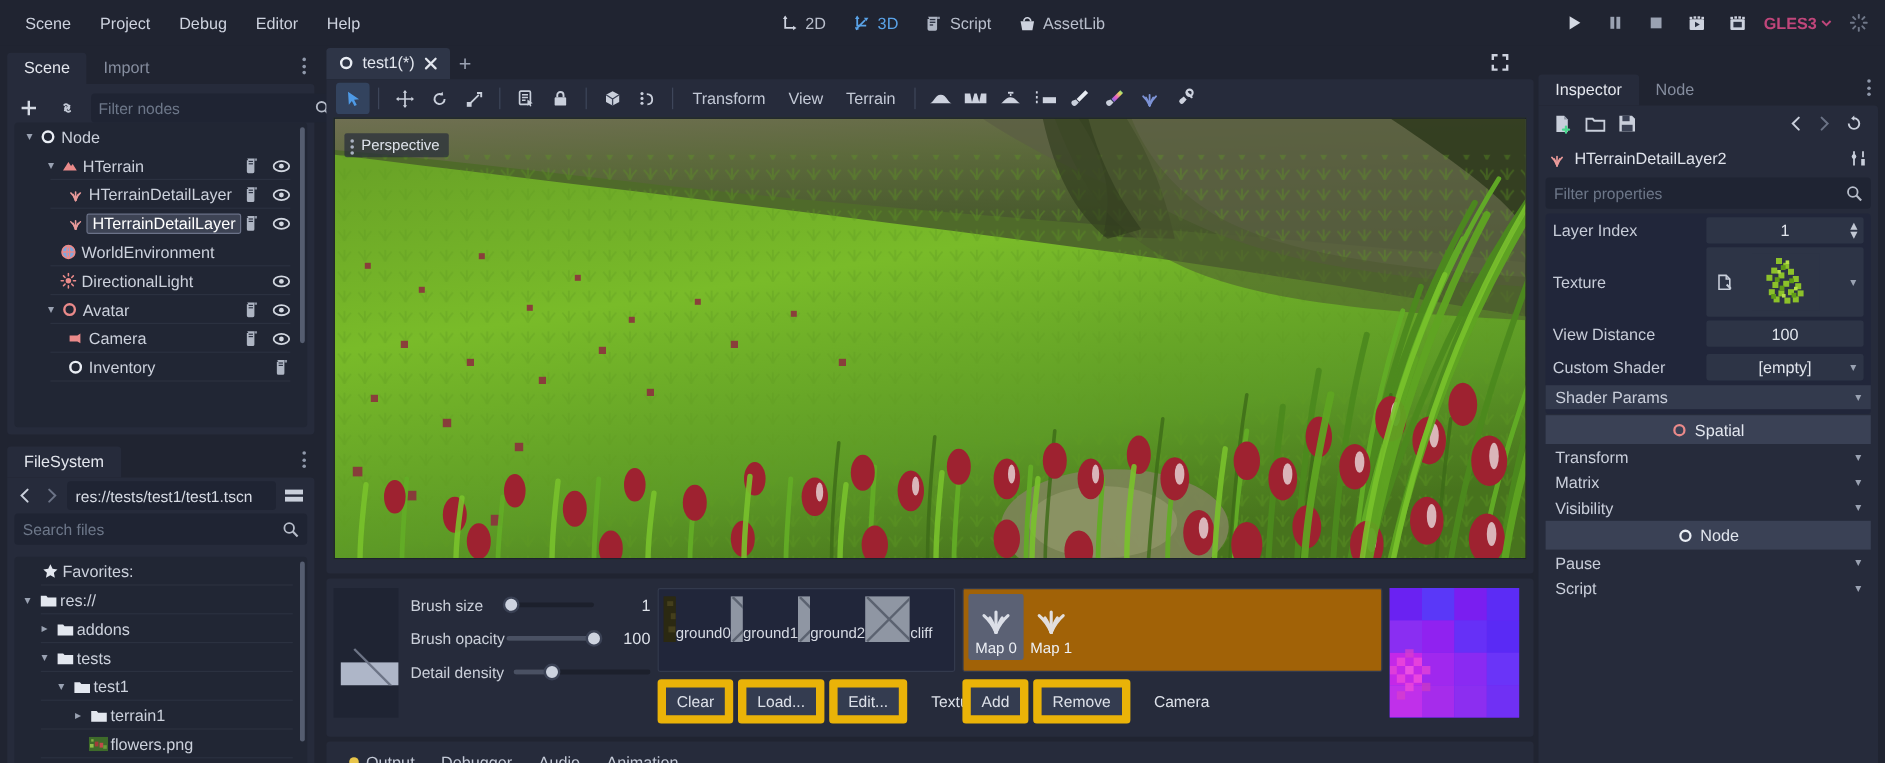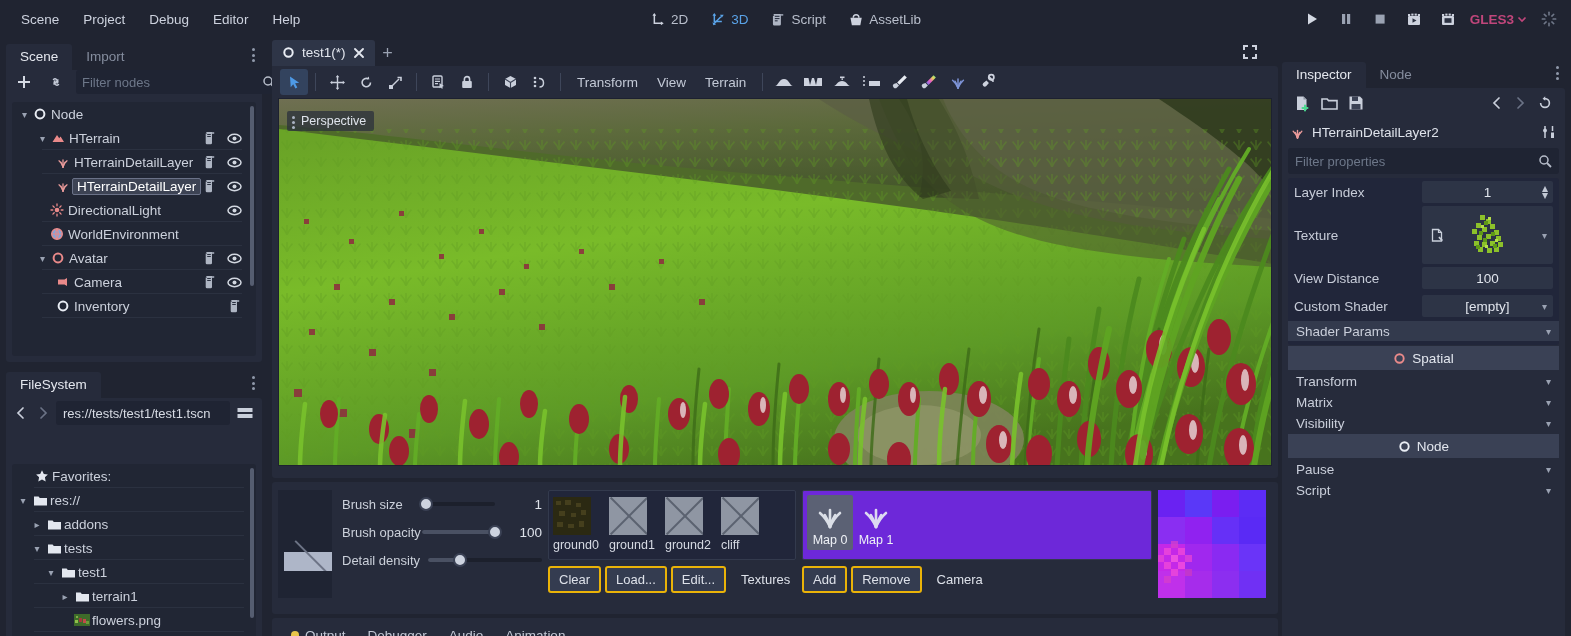--- a/index.html
+++ b/index.html
@@ -29,21 +29,21 @@
   
   .left-col { position:absolute; left:0; top:38px; width:268px; height:598px; }
   .panel-tabs { display:flex; align-items:flex-end; height:28px; position:relative; }
   .panel-tab { padding:5px 14px 6px 14px; font-size:13.5px; color:#858d9e; cursor:pointer; border-radius:3px 3px 0 0; }
   .panel-tab.active { background:#262b3b; color:#e4e7ee; }
   .dots { position:absolute; right:7px; top:6px; display:flex; flex-direction:column; gap:2.5px; cursor:pointer;}
   .dots i { width:3px; height:3px; border-radius:50%; background:#9099ab; display:block;}
 
   .scene-panel { position:absolute; left:6px; top:4px; width:256px; height:320px; }
   .scene-body { position:absolute; left:0; top:28px; width:256px; height:292px; background:#262b3b; border-radius:0 3px 3px 3px;}
-  .scene-toolbar { display:flex; align-items:flex-start; height:32px; padding:0 6px; gap:8px; }
+  .scene-toolbar { display:flex; align-items:flex-end; height:32px; padding:0 6px; gap:8px; }
   .ico-btn { width:24px; height:24px; display:flex; align-items:center; justify-content:center; border-radius:3px; cursor:pointer; flex:none;}
   .filter-box { flex:1; height:24px; background:#1f2433; border-radius:3px; display:flex; align-items:center; padding:0 6px; gap:4px;}
   .filter-box input { flex:1; background:transparent; border:none; outline:none; color:#d4d8e2; font-size:13px; font-family:inherit;}
   .filter-box input::placeholder { color:#6d7789; }
 
   .tree { position:absolute; left:6px; top:32px; width:244px; height:254px; background:#212634; border-radius:3px; overflow:hidden;}
   .tree-row { position:relative; display:flex; align-items:center; height:24px; padding-left:6px; font-size:13.5px; color:#ccd1dc; cursor:pointer;}
   .tree-row .twisty { width:13px; text-align:center; color:#9aa2b2; font-size:10px; flex:none;}
   .tree-row .nicon { width:18px; display:flex; align-items:center; justify-content:center; flex:none; margin-right:2px;}
   .tree-row .nlabel { white-space:nowrap; }
@@ -96,32 +96,32 @@
   .sliders { position:absolute; left:70px; top:8px; width:200px; }
   .slider-row { display:flex; align-items:center; height:28px; }
   .slider-label { width:110px; font-size:13px; color:#cbd0da;}
   .slider-track { position:relative; width:100px; height:4px; background:#1c202c; border-radius:2px;}
   .slider-fill { position:absolute; left:0; top:0; height:4px; background:#4a5163; border-radius:2px;}
   .slider-knob { position:absolute; top:-5px; width:14px; height:14px; border-radius:50%; background:#cdd3df; border:2px solid #3a4154; margin-left:-7px; cursor:pointer;}
   .slider-val { width:46px; text-align:right; font-size:13.5px; color:#dde1e9; margin-left:14px;}
 
   .tex-group { position:absolute; left:276px; top:8px; width:248px; }
   .tex-list { height:70px; background:#21263a; border:1px solid #333a4d; border-radius:2px; display:flex; align-items:flex-start; padding:6px 0 0 4px; gap:0px; }
-  .tex-item { width:56px; display:flex; flex-direction:column; align-items:flex-start; cursor:pointer; }
+  .tex-item { width:56px; display:flex; align-items:flex-end; cursor:pointer; }
   .tex-thumb { width:38px; height:38px; background:#8f96a3; position:relative; overflow:hidden;}
   .tex-thumb.cross:before,.tex-thumb.cross:after{content:"";position:absolute;left:-6px;top:18px;width:52px;height:2px;background:#5b6270;}
   .tex-thumb.cross:before{transform:rotate(45deg);}
   .tex-thumb.cross:after{transform:rotate(-45deg);}
   .tex-name { font-size:12.5px; color:#d6dae3; margin-top:3px; white-space:nowrap;}
   .btn-row { display:flex; align-items:center; gap:4px; margin-top:6px;}
-  .tbtn { padding:4px 9px; background:#343c50; border:2px solid #eab308; border-radius:3px; font-size:13px; color:#dde1e9; cursor:pointer; white-space:nowrap;}
+  .tbtn { padding:4px 9px; background:#343c50; border:7px solid #eab308; border-radius:3px; font-size:13px; color:#dde1e9; cursor:pointer; white-space:nowrap;}
   .tbtn.flat { background:transparent; border-color:transparent; }
 
   .map-group { position:absolute; left:530px; top:8px; width:350px; }
-  .map-list { height:70px; background:#6d28d9; border:1px solid #333a4d; border-radius:2px; display:flex; align-items:flex-start; padding:4px 0 0 4px;}
+  .map-list { height:70px; background:#a16207; border:1px solid #333a4d; border-radius:2px; display:flex; align-items:flex-start; padding:4px 0 0 4px;}
   .map-item { width:46px; display:flex; flex-direction:column; align-items:center; padding:4px 0 3px 0; cursor:pointer; border-radius:2px;}
   .map-item.sel { background:#5b6174; }
   .map-name { font-size:12.5px; color:#eef1f6; margin-top:2px;}
 
   .density-map { position:absolute; left:886px; top:8px; width:108px; height:108px; background:#7b2bff; overflow:hidden;}
 
   .bottom-bar { position:absolute; left:0; top:580px; width:1006px; height:34px; background:#262b3b; border-radius:3px; display:flex; align-items:center; padding:0 10px; gap:4px;}
   .bb-item { display:flex; align-items:center; gap:6px; padding:4px 9px; border-radius:3px; color:#c3c9d6; font-size:13.5px; cursor:pointer;}
   .dot-y { width:8px; height:8px; border-radius:50%; background:#e8c54a; display:inline-block;}
 
@@ -414,46 +414,46 @@
                     <ellipse cx="7.5" cy="5.5" rx="6.5" ry="4.2" stroke="#d2d7e0" stroke-width="1.5" fill="none"></ellipse>
                     <circle cx="7.5" cy="5.5" r="2" fill="#d2d7e0"></circle>
                   </svg>
                 </span>
             </span>
           </div>
 
           <div class="tree-row" style="padding-left:36px">
             <span class="nicon">
                 <svg width="14" height="14" viewBox="0 0 14 14">
+                  <circle cx="7" cy="7" r="5.3" fill="#7fa7df" stroke="#ea8a8a" stroke-width="1.4"></circle>
+                  <path d="M1.8 7h10.4M7 1.8c1.6 1.8 1.6 8.4 0 10.4M7 1.8c-1.6 1.8-1.6 8.4 0 10.4" stroke="#ea8a8a" stroke-width="1.1" fill="none"></path>
+                </svg>
+              </span>
+            <span class="nlabel">WorldEnvironment</span>
+            <span class="tree-sep"></span>
+          </div>
+
+          <div class="tree-row" style="padding-left:36px">
+            <span class="nicon">
+                <svg width="14" height="14" viewBox="0 0 14 14">
                   <circle cx="7" cy="7" r="2.3" fill="#ea8a8a"></circle>
                   <g stroke="#ea8a8a" stroke-width="1.3" stroke-linecap="round">
                     <path d="M7 1v1.8M7 11.2V13M1 7h1.8M11.2 7H13M2.9 2.9l1.3 1.3M9.8 9.8l1.3 1.3M11.1 2.9L9.8 4.2M4.2 9.8l-1.3 1.3"></path>
                   </g>
                 </svg>
               </span>
             <span class="nlabel">DirectionalLight</span>
             <span class="rside">
               <span>
                   <svg width="15" height="11" viewBox="0 0 15 11">
                     <ellipse cx="7.5" cy="5.5" rx="6.5" ry="4.2" stroke="#d2d7e0" stroke-width="1.5" fill="none"></ellipse>
                     <circle cx="7.5" cy="5.5" r="2" fill="#d2d7e0"></circle>
                   </svg>
                 </span>
             </span>
-            <span class="tree-sep"></span>
-          </div>
-
-          <div class="tree-row" style="padding-left:36px">
-            <span class="nicon">
-                <svg width="14" height="14" viewBox="0 0 14 14">
-                  <circle cx="7" cy="7" r="5.3" fill="#7fa7df" stroke="#ea8a8a" stroke-width="1.4"></circle>
-                  <path d="M1.8 7h10.4M7 1.8c1.6 1.8 1.6 8.4 0 10.4M7 1.8c-1.6 1.8-1.6 8.4 0 10.4" stroke="#ea8a8a" stroke-width="1.1" fill="none"></path>
-                </svg>
-              </span>
-            <span class="nlabel">WorldEnvironment</span>
             <span class="tree-sep"></span>
           </div>
 
           <div class="tree-row" style="padding-left:24px">
             <span class="twisty">▾</span>
             <span class="nicon">
                 <svg width="14" height="14" viewBox="0 0 14 14">
                   <circle cx="7" cy="7" r="4.4" stroke="#ea8a8a" stroke-width="2" fill="none"></circle>
                 </svg>
               </span>
@@ -548,20 +548,29 @@
                 <path d="M4 2l5 5-5 5" stroke="#6b7386" stroke-width="1.7" fill="none" stroke-linecap="round"></path>
               </svg>
           </div>
           <div class="path-field">res://tests/test1/test1.tscn</div>
           <div class="ico-btn" style="width:22px">
             <svg width="18" height="16" viewBox="0 0 18 16">
                 <rect x="1.5" y="3" width="15" height="4" fill="#c9cfdb"></rect>
                 <rect x="1.5" y="9" width="15" height="4" fill="#c9cfdb"></rect>
               </svg>
           </div>
+        </div>
+        <div class="fs-search">
+          <input type="text" placeholder="Search files" style="">
+          <span>
+            <svg width="14" height="14" viewBox="0 0 14 14">
+                <circle cx="6" cy="6" r="4" stroke="#b6bcc9" stroke-width="1.5" fill="none"></circle>
+                <path d="M9 9l4 4" stroke="#b6bcc9" stroke-width="1.8"></path>
+              </svg>
+          </span>
         </div>
 
         <div class="fs-tree">
           <div class="fs-scroll"></div>
 
           <div class="fs-row" style="padding-left:20px">
             <span class="ficon">
                 <svg width="14" height="14" viewBox="0 0 14 14">
                   <path d="M7 1.2l1.8 3.8 4.1.5-3 2.8.8 4.1L7 10.4 3.3 12.4l.8-4.1-3-2.8 4.1-.5z" fill="#e3e7ef"></path>
                 </svg>

